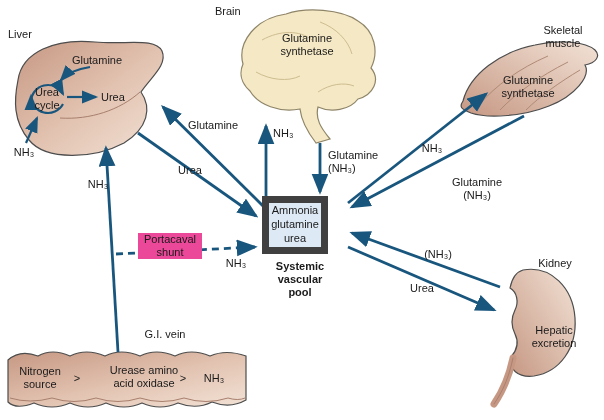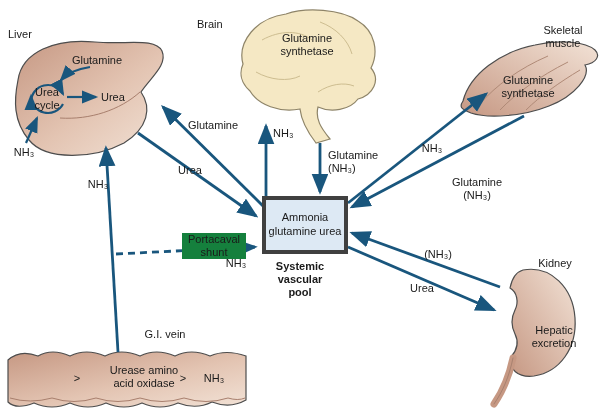--- a/index.html
+++ b/index.html
@@ -8,26 +8,26 @@
     font-family:"Liberation Sans",sans-serif;overflow:hidden;
   }
   .stage svg{position:absolute;left:0;top:0;}
   .lbl{
     position:absolute;font-size:11px;color:#1a1a1a;text-align:center;
     line-height:1.18;white-space:normal;
   }
   .italic{}
   .bold{font-weight:bold;}
   .left{text-align:left;}
-  .bgmask{background:#15803d;margin-left:44px;}
+  .bgmask{background:#ec4899;}
   .poolbox{
-    position:absolute;left:262px;top:196px;width:86px;height:58px;
+    position:absolute;left:262px;top:196px;width:66px;height:58px;
     display:flex;align-items:center;justify-content:center;text-align:center;
     font-size:11px;line-height:1.25;color:#1a1a1a;
-    background:#dde9f4;border:4px solid #404040;box-sizing:border-box;
+    background:#dde9f4;border:7px solid #404040;box-sizing:border-box;
   }
 </style>
 </head>
 <body>
 
 <div class="stage">
 
   <svg width="604" height="420" viewBox="0 0 604 420">
     <defs>
       <marker id="ah" markerWidth="9" markerHeight="9" refX="6.5" refY="3" orient="auto">
@@ -98,30 +98,31 @@
 
   <div class="poolbox">Ammonia glutamine urea</div>
   <div class="lbl bold" style="left:272px;top:260px;width:56px;">Systemic vascular pool</div>
 
   <div class="lbl left" style="left:8px;top:28px;width:40px;">Liver</div>
   <div class="lbl" style="left:62px;top:54px;width:70px;">Glutamine</div>
   <div class="lbl italic" style="left:24px;top:86px;width:46px;">Urea cycle</div>
   <div class="lbl left" style="left:101px;top:91px;width:40px;">Urea</div>
   <div class="lbl" style="left:6px;top:146px;width:36px;">NH₃</div>
 
-  <div class="lbl left" style="left:197px;top:5px;width:42px;margin-top:13px;">Brain</div>
+  <div class="lbl left" style="left:215px;top:5px;width:42px;">Brain</div>
   <div class="lbl italic" style="left:264px;top:32px;width:86px;">Glutamine synthetase</div>
 
   <div class="lbl" style="left:530px;top:24px;width:66px;">Skeletal muscle</div>
   <div class="lbl italic" style="left:488px;top:74px;width:80px;">Glutamine synthetase</div>
 
   <div class="lbl" style="left:530px;top:257px;width:50px;">Kidney</div>
   <div class="lbl" style="left:514px;top:324px;width:80px;">Hepatic excretion</div>
 
   <div class="lbl" style="left:135px;top:328px;width:60px;">G.I. vein</div>
+  <div class="lbl" style="left:12px;top:365px;width:56px;">Nitrogen source</div>
   <div class="lbl" style="left:70px;top:372px;width:14px;">&gt;</div>
   <div class="lbl italic" style="left:88px;top:364px;width:82px;margin-left:15px;">Urease amino acid oxidase</div>
   <div class="lbl" style="left:176px;top:372px;width:14px;">&gt;</div>
   <div class="lbl" style="left:196px;top:372px;width:36px;">NH₃</div>
 
   <div class="lbl" style="left:183px;top:119px;width:60px;">Glutamine</div>
   <div class="lbl" style="left:168px;top:164px;width:44px;">Urea</div>
   <div class="lbl" style="left:78px;top:178px;width:40px;">NH₃</div>
   <div class="lbl left" style="left:273px;top:127px;width:36px;">NH₃</div>
   <div class="lbl left" style="left:328px;top:149px;width:66px;">Glutamine (NH₃)</div>

